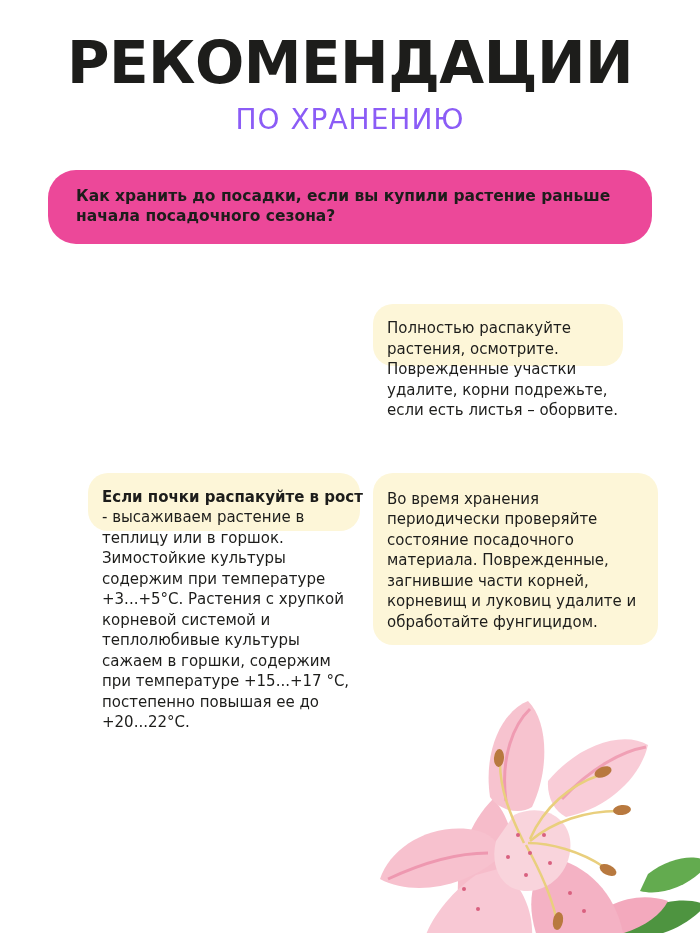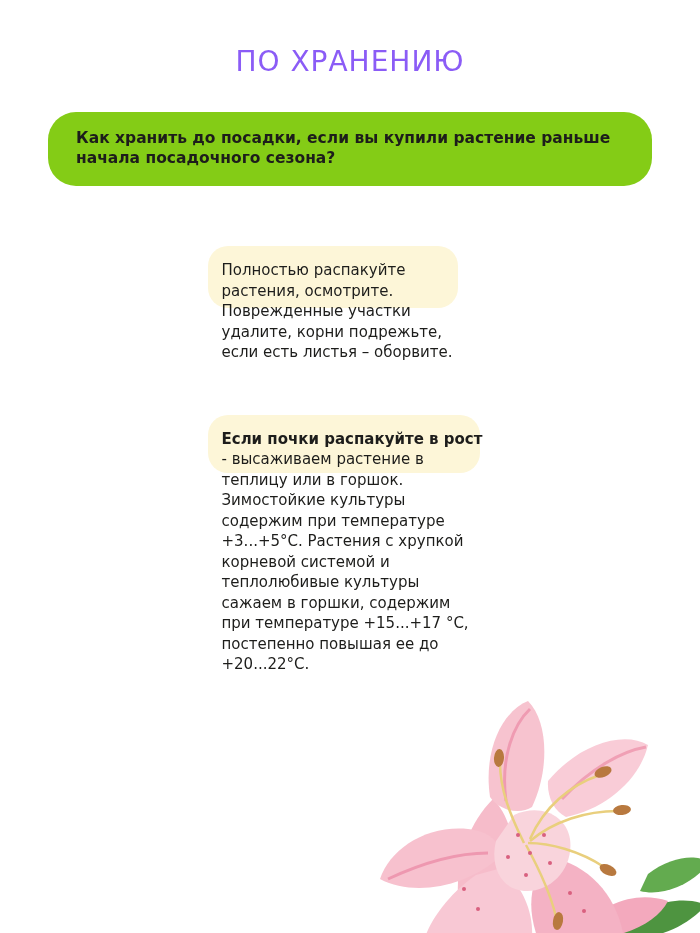--- a/index.html
+++ b/index.html
@@ -45,42 +45,42 @@
     color: #8b5cf6;
   }
 
   
   .question-wrap {
     margin: 32px auto 0 auto;
     width: 604px;
     position: relative;
   }
   .question-banner {
-    background: #84cc16;
+    background: #ec4899;
     border-radius: 28px;
     padding: 16px 26px 18px 28px;
     box-sizing: border-box;
   }
   .question-text {
     font-size: 15.5px;
     line-height: 20px;
     font-weight: bold;
     color: #1d1d1b;
   }
 
   
   .cards {
     position: relative;
     margin-top: 60px;
     padding: 0 42px;
     box-sizing: border-box;
   }
   .row {
     display: flex;
-    justify-content: center;
+    justify-content: flex-end;
     align-items: flex-start;
   }
   .row-2 {
     margin-top: 38px;
   }
   .card {
     width: 285px;
     box-sizing: border-box;
     position: relative;
   }
@@ -121,20 +121,21 @@
     pointer-events: none;
     z-index: 2;
   }
 </style>
 </head>
 <body>
 
 <div class="page">
 
   <div class="title-block">
+    <div class="title-main">РЕКОМЕНДАЦИИ</div>
     <div class="title-sub">ПО ХРАНЕНИЮ</div>
   </div>
 
   <div class="question-wrap">
     <div class="question-banner">
       <div class="question-text">Как хранить до посадки, если вы купили растение раньше начала посадочного сезона?</div>
     </div>
   </div>
 
   <div class="cards">
@@ -149,20 +150,24 @@
 
     </div>
 
     <div class="row row-2">
 
       <div class="card card-3">
         <div class="card-bg"></div>
         <div class="card-text"><b>Если почки распакуйте в рост</b><span> - высаживаем растение в теплицу или в горшок. Зимостойкие культуры содержим при температуре +3...+5°С. Растения с хрупкой корневой системой и теплолюбивые культуры сажаем в горшки, содержим при температуре +15...+17 °С, постепенно повышая ее до +20...22°С.</span></div>
       </div>
 
+      <div class="card card-4">
+        <div class="card-bg"></div>
+        <div class="card-text"><span>Во время хранения периодически проверяйте состояние посадочного материала. Поврежденные, загнившие части корней, корневищ и луковиц удалите и обработайте фунгицидом.</span></div>
+      </div>
 
     </div>
 
   </div>
 
   <svg class="flower" viewBox="0 0 390 300">
     <g>
 
       <path d="M330 235 C355 215 385 215 390 225 C375 245 345 258 322 252 Z" fill="#63ab4f"></path>
       <path d="M300 290 C325 262 368 256 388 266 C365 292 330 302 302 299 Z" fill="#4e9440"></path>

